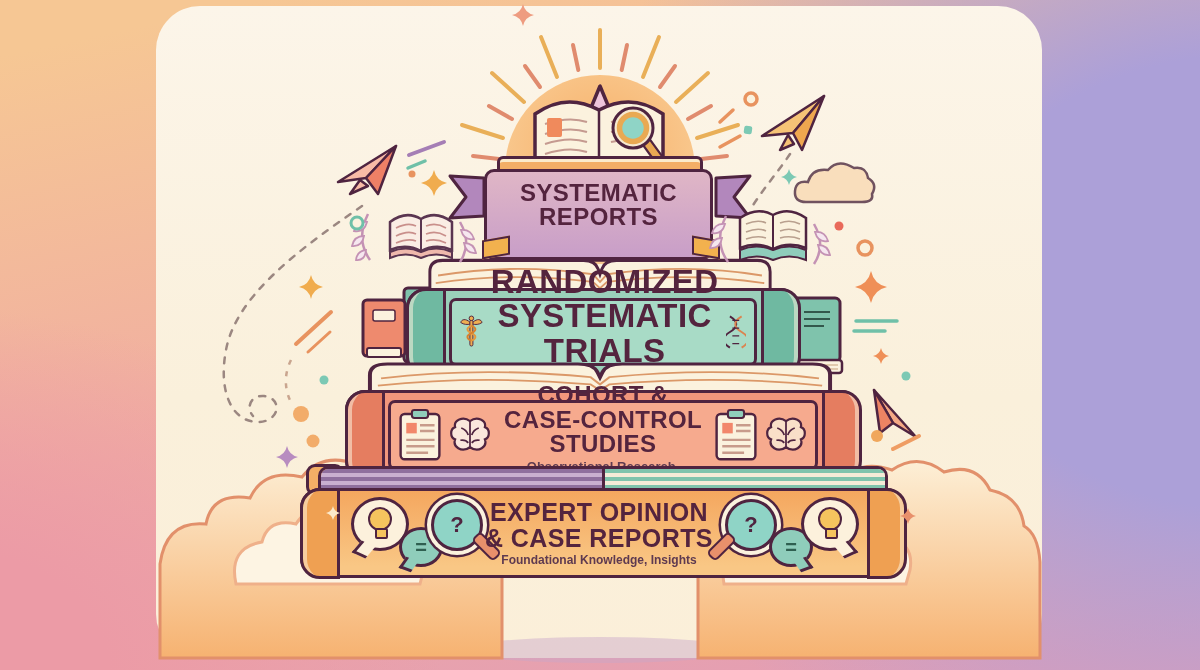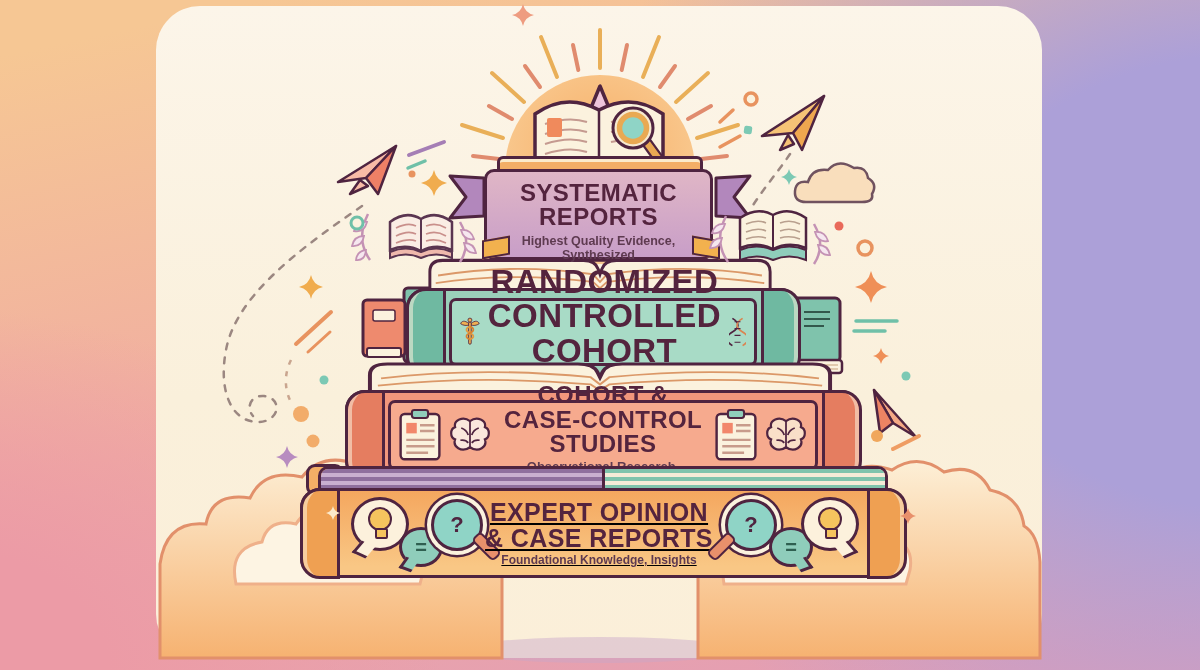--- a/index.html
+++ b/index.html
@@ -36,21 +36,21 @@
 
   #tier3-spine{left:345px;top:390px;width:510px;height:84px;background:#F2967C;}
   #tier3-spine .cap{background:#E57D60;}
   #tier3-spine .inner{background:#F6AA8E;}
   #tier3-spine .l1,#tier3-spine .l2{font-size:24px;}
   #tier3-spine .sub{font-size:13px;}
 
   #tier4-spine{left:300px;top:488px;width:600px;height:84px;background:linear-gradient(180deg,#F4A75F 0%,#F9C785 90%);}
   #tier4-spine .cap{background:#EFA052;}
   #tier4-spine .content{position:absolute;inset:0;}
-  #tier4-spine .tstack{position:absolute;left:170px;right:178px;top:8px;text-decoration:underline;}
+  #tier4-spine .tstack{position:absolute;left:170px;right:178px;top:8px;}
   #tier4-spine .l1,#tier4-spine .l2{font-size:25px;}
   #tier4-spine .sub{font-size:12px;}
 
   
   #stripeband{left:318px;top:466px;width:564px;height:26px;border:3px solid #4F2440;border-radius:10px;
       overflow:hidden;display:flex;}
   #stripeband .halfP{flex:1;background:repeating-linear-gradient(180deg,#8F6F9E 0 4px,#C9AFD0 4px 8px);}
   #stripeband .halfT{flex:1;background:repeating-linear-gradient(180deg,#7FC3AC 0 4px,#F5EBD7 4px 8px);border-left:3px solid #4F2440;}
   #goldcap{left:306px;top:464px;width:32px;height:26px;background:#F3AE66;border:3px solid #4F2440;border-radius:9px;}
 
@@ -186,21 +186,21 @@
       <svg width="42" height="62" viewBox="0 0 60 90">
         <path d="M27,20 C14,8 4,12 2,20 C10,26 20,26 27,24 Z" fill="#EFAF52" stroke="#4F2440" stroke-width="2.5"></path>
         <path d="M33,20 C46,8 56,12 58,20 C50,26 40,26 33,24 Z" fill="#EFAF52" stroke="#4F2440" stroke-width="2.5"></path>
         <rect x="26" y="14" width="8" height="68" rx="4" fill="#EFAF52" stroke="#4F2440" stroke-width="2.5"></rect>
         <circle cx="30" cy="9" r="6" fill="#EFAF52" stroke="#4F2440" stroke-width="2.5"></circle>
         <path d="M30,28 C16,34 16,42 30,48 C44,54 44,62 30,68" fill="none" stroke="#E39A3F" stroke-width="5"></path>
         <path d="M30,28 C44,34 44,42 30,48 C16,54 16,62 30,68" fill="none" stroke="#D9822F" stroke-width="5"></path>
       </svg>
       <div class="tstack">
         <div class="l1">RANDOMIZED</div>
-        <div class="l2">CONTROLLED COHORT</div>
+        <div class="l2">SYSTEMATIC TRIALS</div>
         <div class="sub">Experimental Studies, Controlled Design</div>
       </div>
       <svg width="36" height="60" viewBox="0 0 40 66">
         <path d="M8,1 Q34,17 8,33 Q-18,49 8,65" fill="none" stroke="#4F2440" stroke-width="4"></path>
         <path d="M32,1 Q6,17 32,33 Q58,49 32,65" fill="none" stroke="#DB8450" stroke-width="4"></path>
         <path d="M13,9 H27 M13,25 H27 M13,41 H27 M13,57 H27" stroke="#4F2440" stroke-width="2.5"></path>
       </svg>
     </div>
   </div>
 
@@ -282,21 +282,20 @@
 
   <div id="banner" class="abs">
     <svg class="abs" style="left:0;top:0" width="308" height="112" viewBox="0 0 308 112">
       <polygon points="38,26 4,24 20,45 4,66 38,64" fill="#B287BC" stroke="#4F2440" stroke-width="3" stroke-linejoin="round"></polygon>
       <polygon points="270,26 304,24 288,45 304,66 270,64" fill="#B287BC" stroke="#4F2440" stroke-width="3" stroke-linejoin="round"></polygon>
     </svg>
     <div class="goldbar"></div>
     <div class="panel">
       <div class="l1">SYSTEMATIC</div>
       <div class="l2">REPORTS</div>
-      <div class="sub">Highest Quality Evidence, Synthesized</div>
     </div>
     <div class="fold foldL"></div>
     <div class="fold foldR"></div>
   </div>
 
   <svg class="layer" viewBox="0 0 1200 670">
     <defs>
       <path id="star4" d="M0,-10 Q1.8,-1.8 10,0 Q1.8,1.8 0,10 Q-1.8,1.8 -10,0 Q-1.8,-1.8 0,-10 Z"></path>
     </defs>
     <g stroke="#4F2440" stroke-width="2.5" stroke-linejoin="round">

